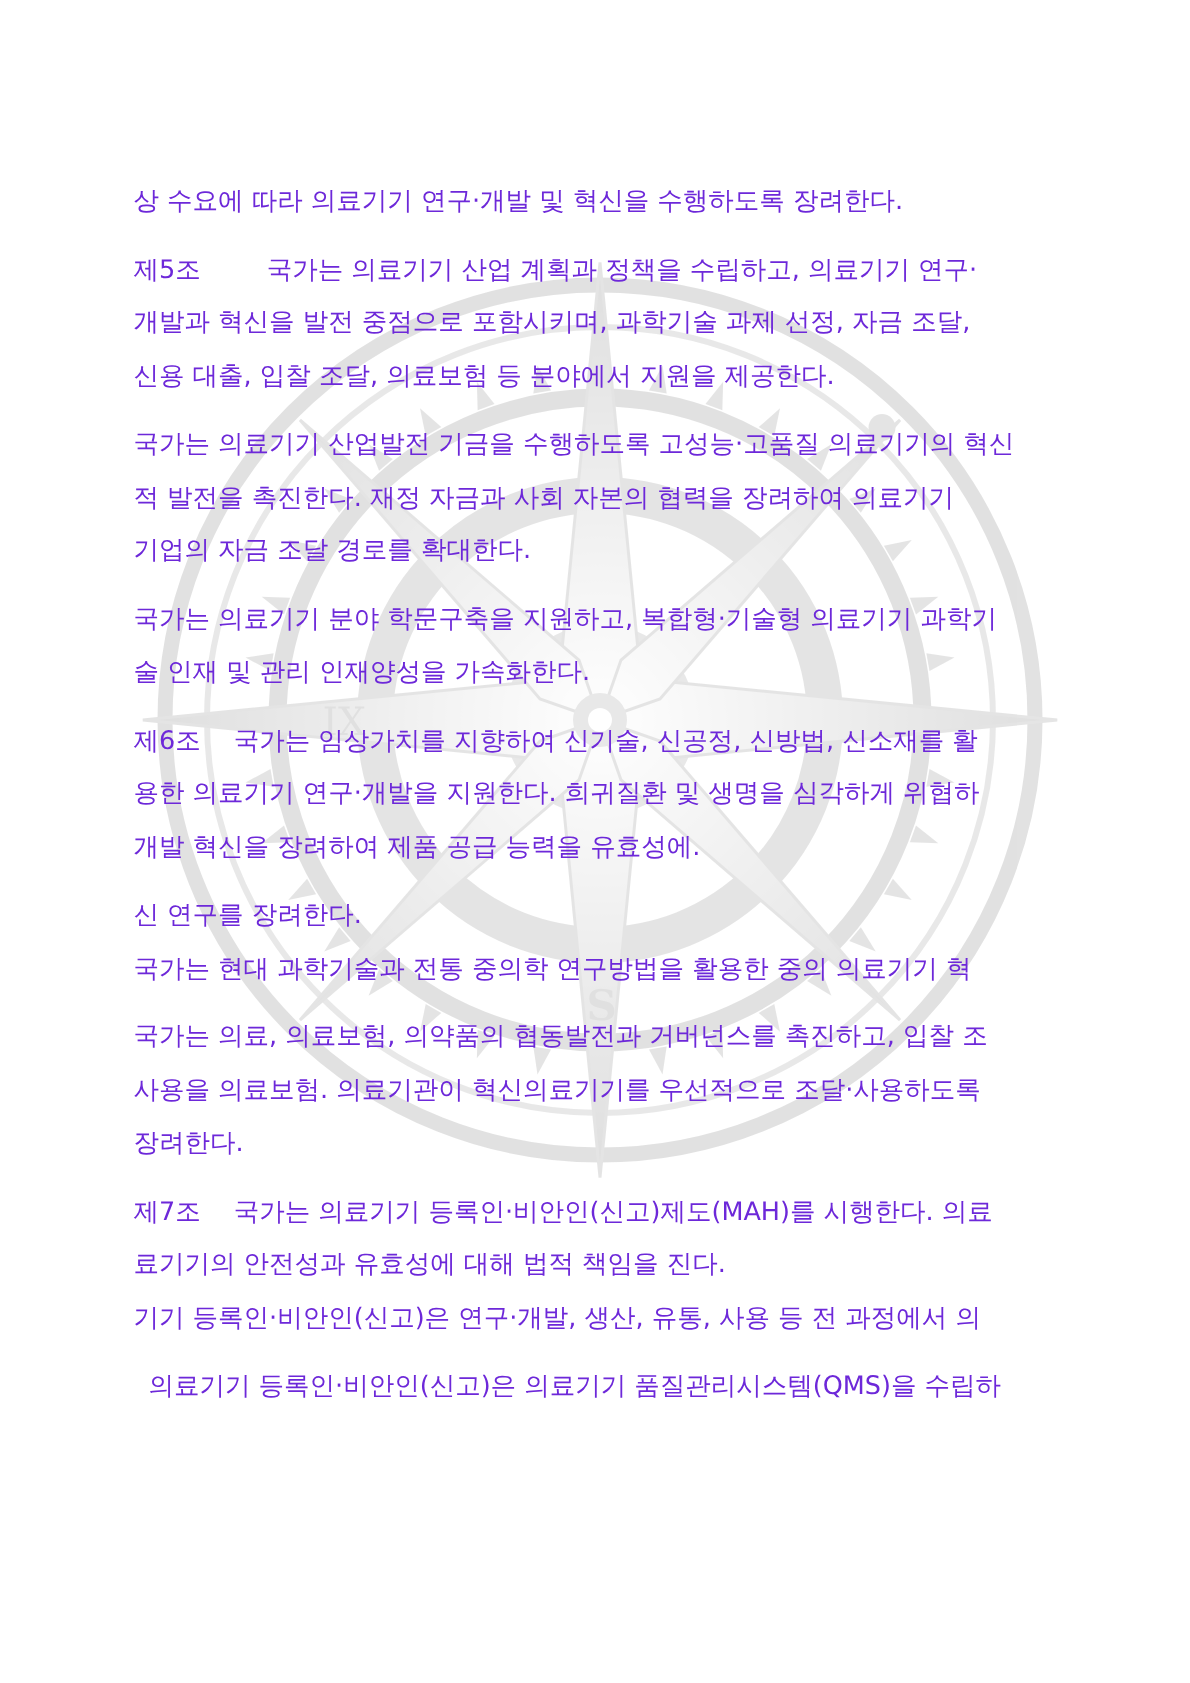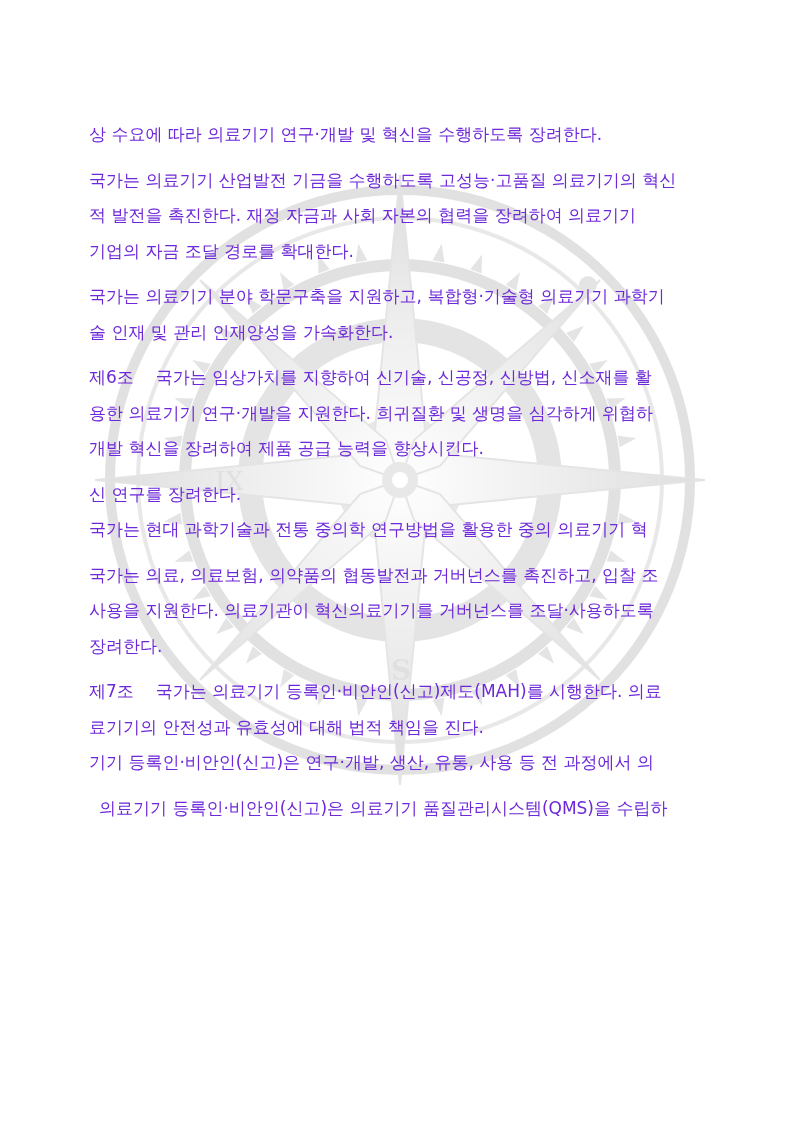--- a/index.html
+++ b/index.html
@@ -88,46 +88,51 @@
     <text x="-185" y="10" font-family="DejaVu Serif, serif" font-size="26" fill="#777">IX</text>
     <text x="-9" y="200" font-family="DejaVu Serif, serif" font-size="28" font-weight="bold" fill="#777">S</text>
   </svg>
 
   <div class="content">
 
     <p class="para">
       <span class="line">상 수요에 따라 의료기기 연구·개발 및 혁신을 수행하도록 장려한다.</span>
     </p>
 
+    <p class="para">
+      <span class="line"><span class="art">제5조</span><span class="gap-wide"></span><span>국가는 의료기기 산업 계획과 정책을 수립하고, 의료기기 연구·</span></span>
+      <span class="line">개발과 혁신을 발전 중점으로 포함시키며, 과학기술 과제 선정, 자금 조달,</span>
+      <span class="line">신용 대출, 입찰 조달, 의료보험 등 분야에서 지원을 제공한다.</span>
+    </p>
 
     <p class="para">
       <span class="line">국가는 의료기기 산업발전 기금을 수행하도록 고성능·고품질 의료기기의 혁신</span>
       <span class="line">적 발전을 촉진한다. 재정 자금과 사회 자본의 협력을 장려하여 의료기기</span>
       <span class="line">기업의 자금 조달 경로를 확대한다.</span>
     </p>
 
     <p class="para">
       <span class="line">국가는 의료기기 분야 학문구축을 지원하고, 복합형·기술형 의료기기 과학기</span>
       <span class="line">술 인재 및 관리 인재양성을 가속화한다.</span>
     </p>
 
     <p class="para">
       <span class="line"><span class="art">제6조</span><span class="gap-narrow"></span><span>국가는 임상가치를 지향하여 신기술, 신공정, 신방법, 신소재를 활</span></span>
       <span class="line">용한 의료기기 연구·개발을 지원한다. 희귀질환 및 생명을 심각하게 위협하</span>
-      <span class="line">개발 혁신을 장려하여 제품 공급 능력을 향상시킨다.</span>
+      <span class="line">개발 혁신을 장려하여 제품 공급 능력을 유효성에.</span>
     </p>
 
     <p class="para">
       <span class="line">신 연구를 장려한다.</span>
       <span class="line">국가는 현대 과학기술과 전통 중의학 연구방법을 활용한 중의 의료기기 혁</span>
     </p>
 
     <p class="para">
       <span class="line">국가는 의료, 의료보험, 의약품의 협동발전과 거버넌스를 촉진하고, 입찰 조</span>
-      <span class="line">사용을 지원한다. 의료기관이 혁신의료기기를 거버넌스를 조달·사용하도록</span>
+      <span class="line">사용을 의료보험. 의료기관이 혁신의료기기를 우선적으로 조달·사용하도록</span>
       <span class="line">장려한다.</span>
     </p>
 
     <p class="para">
       <span class="line"><span class="art">제7조</span><span class="gap-narrow"></span><span>국가는 의료기기 등록인·비안인(신고)제도(MAH)를 시행한다. 의료</span></span>
       <span class="line">료기기의 안전성과 유효성에 대해 법적 책임을 진다.</span>
       <span class="line">기기 등록인·비안인(신고)은 연구·개발, 생산, 유통, 사용 등 전 과정에서 의</span>
     </p>
 
     <p class="para">

